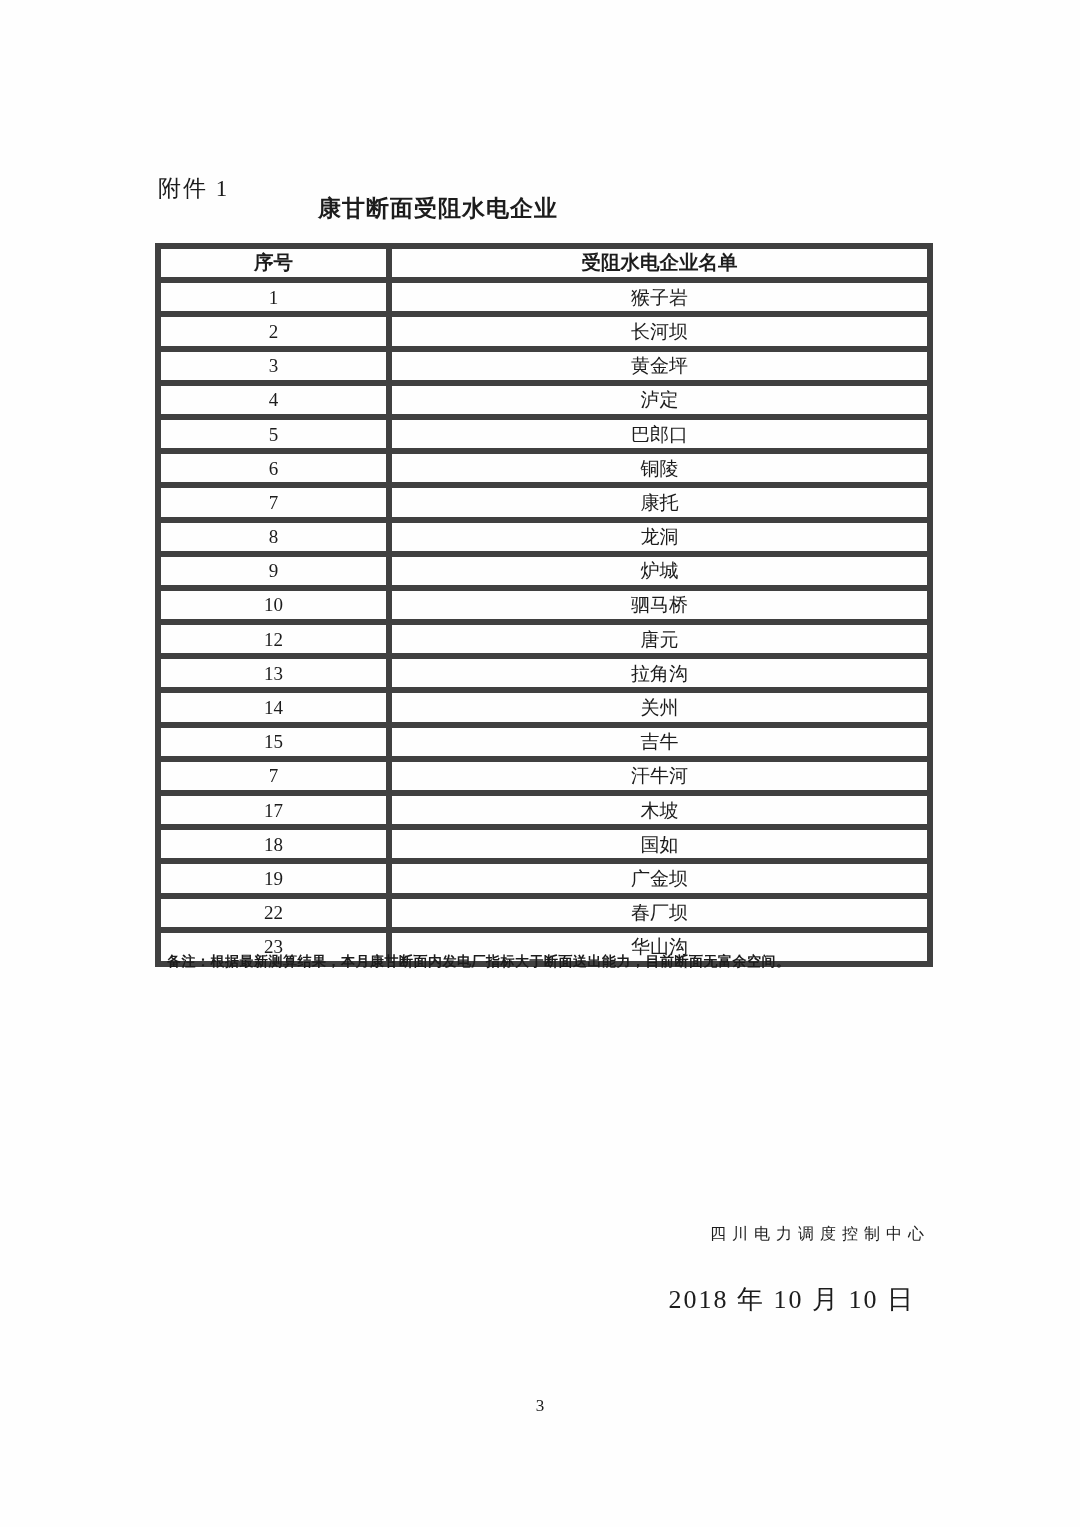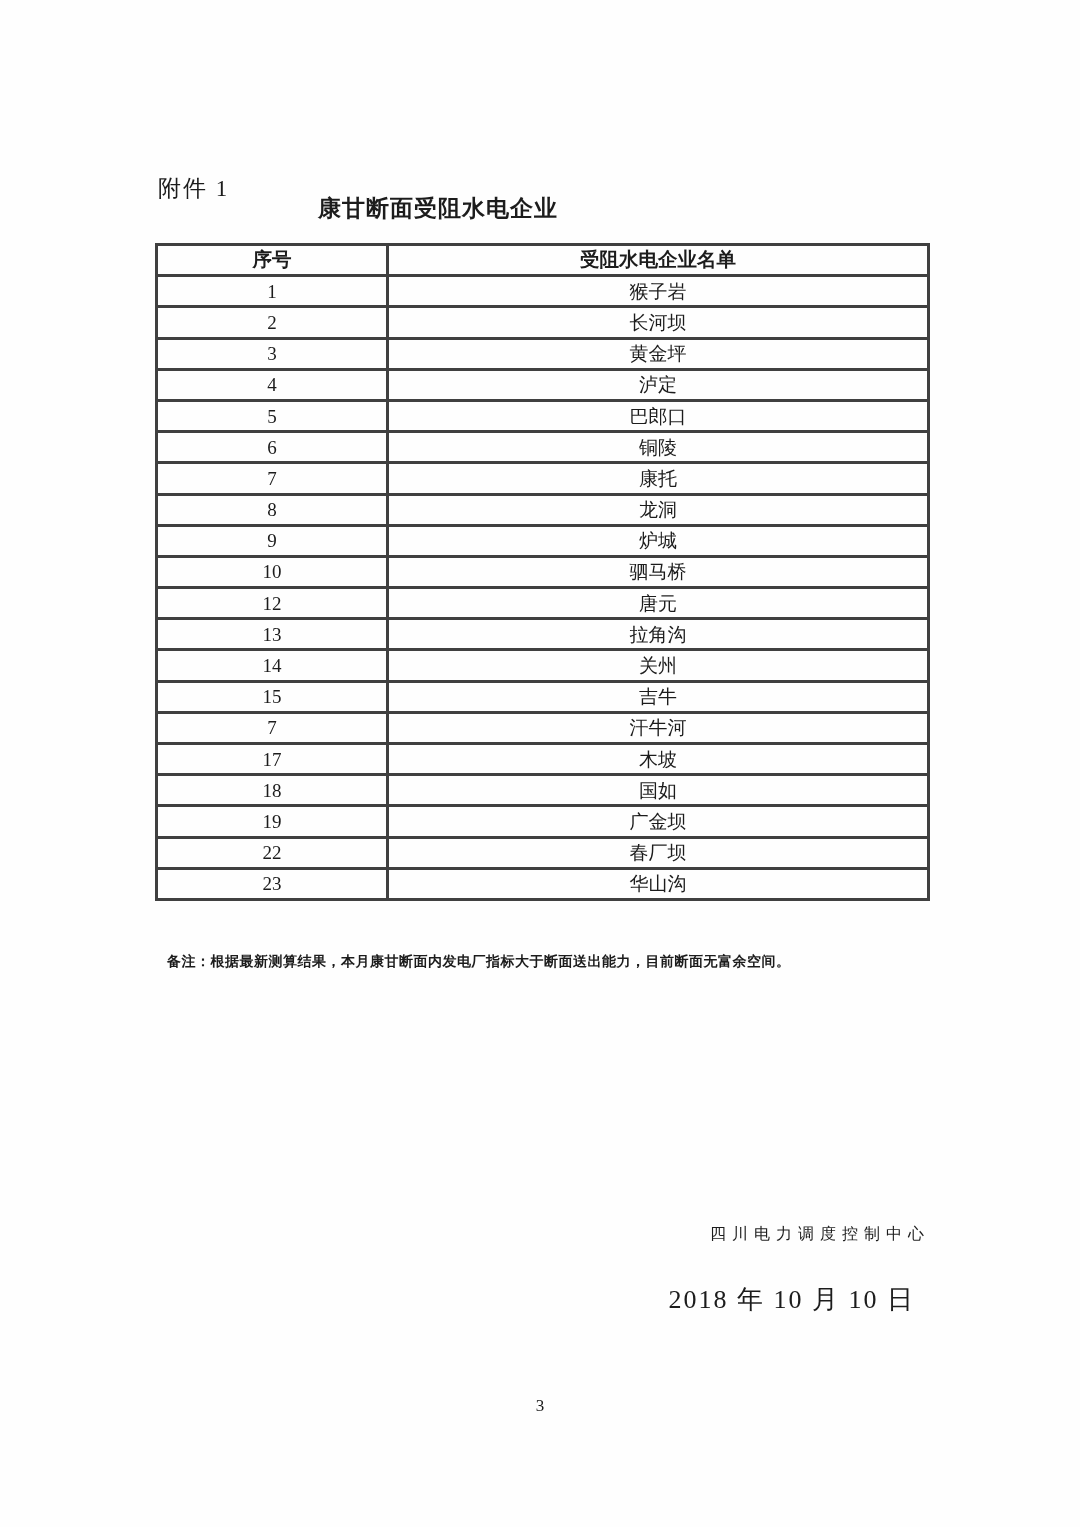--- a/index.html
+++ b/index.html
@@ -40,21 +40,21 @@
     left: 155px;
     top: 243px;
     width: 772px;
     border-collapse: collapse;
     table-layout: fixed;
   }
   table.blocked-table col.c-index { width: 231px; }
   table.blocked-table col.c-name  { width: 541px; }
   table.blocked-table th,
   table.blocked-table td {
-    border: 3px solid #404040;
+    border: 6px solid #404040;
     height: 28.2px;
     padding: 0;
     text-align: center;
     vertical-align: middle;
     font-size: 19px;
     line-height: 1;
   }
   table.blocked-table th {
     font-weight: bold;
     font-size: 19.5px;

